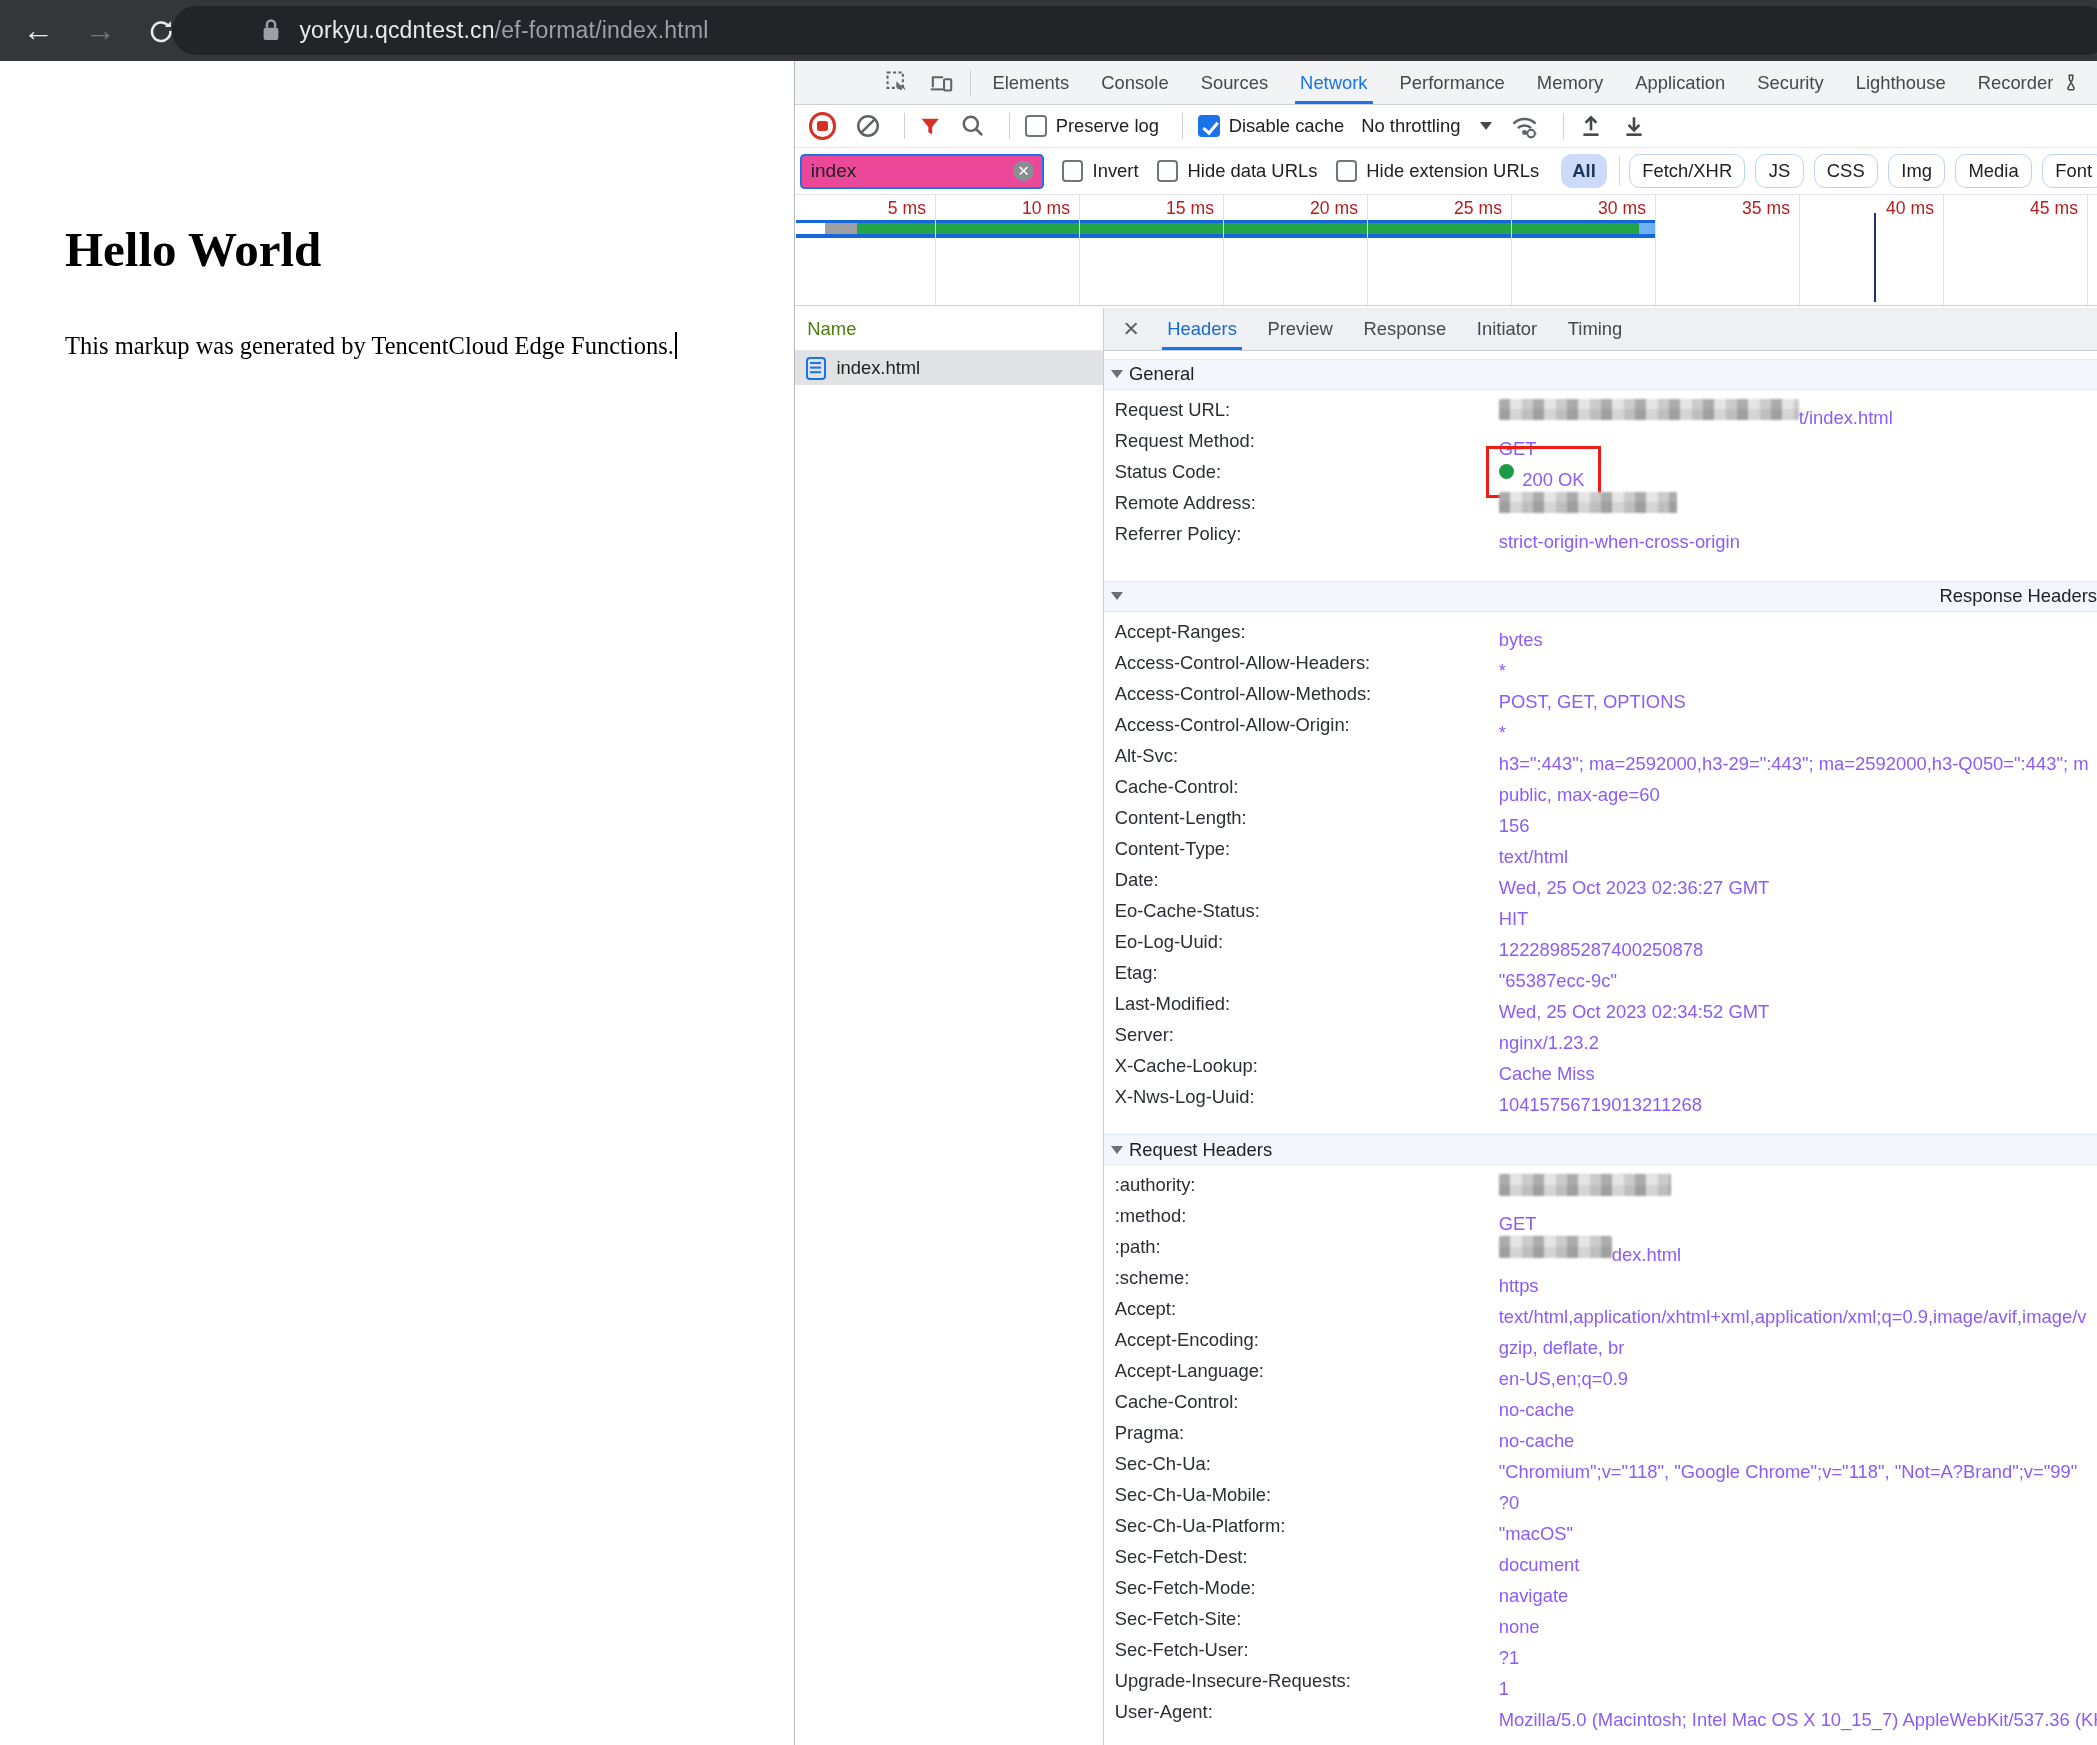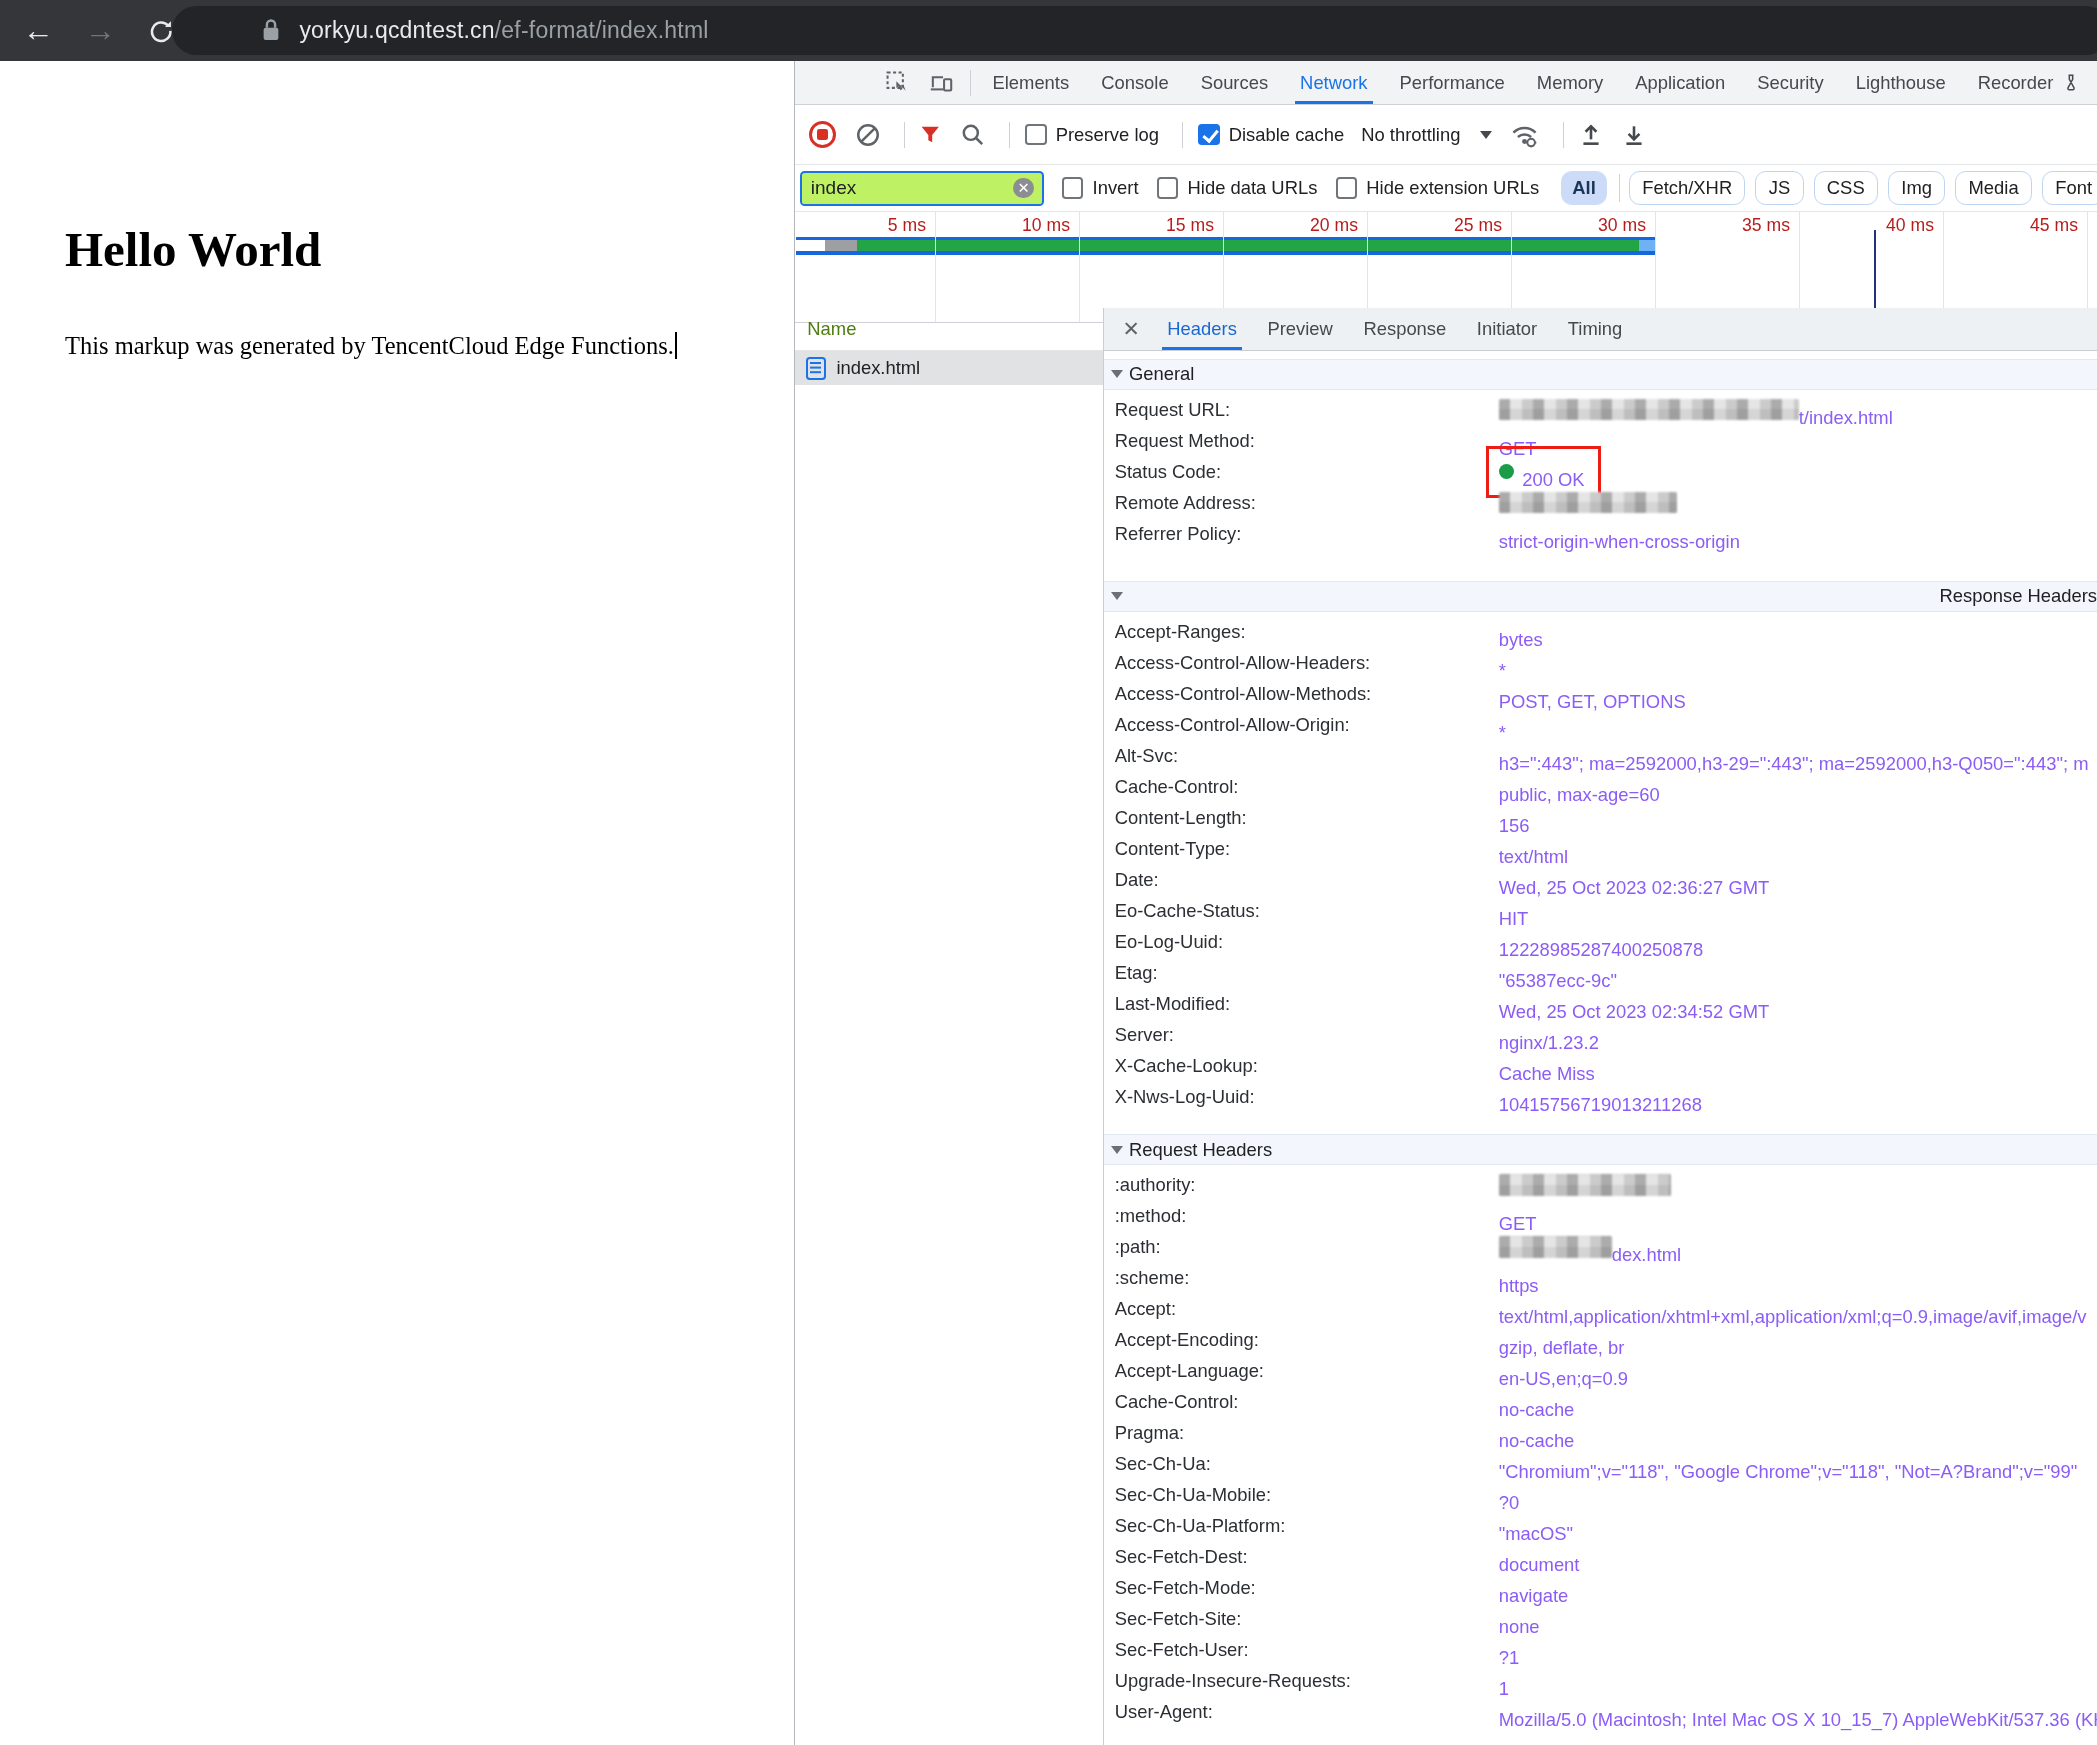--- a/index.html
+++ b/index.html
@@ -36,34 +36,34 @@
 
   .dt-tabbar { height:44px; background:#f1f3f4; border-bottom:0.8px solid #cdd0d4;
     display:flex; align-items:center; padding-left:10.7px;justify-content:flex-end; }
   .tb-icon { display:flex; align-items:center; padding:0 9.2px; }
   .vdiv { width:0.8px; height:26px; background:#cdd0d4; margin:0 6.1px; }
   .dt-tab { height:100%; display:flex; align-items:center; padding:0 16px; color:#45484d; position:relative; white-space:nowrap; }
   .dt-tab.active { color:#1a73e8; }
   .dt-tab.active::after { content:""; position:absolute; left:10.7px; right:10.7px; bottom:0; height:3.1px; background:#1a73e8; }
   .dt-tab .flask { margin-left:7.7px; display:flex; }
 
-  .dt-toolbar { height:60px; border-bottom:0.8px solid #e3e5e8; display:flex; align-items:center; padding-left:13.8px; }
+  .dt-toolbar { height:43px; border-bottom:0.8px solid #e3e5e8; display:flex; align-items:center; padding-left:13.8px; }
   .rec-btn { width:27.6px; height:27.6px; border:3.1px solid #d93025; border-radius:50%; position:relative; margin-right:18.4px; }
   .rec-btn::after { content:""; position:absolute; left:5.4px; top:5.4px; width:10.7px; height:10.7px; background:#d93025; border-radius:2.3px; }
   .tool { display:flex; align-items:center; margin-right:17px; }
   .checkbox { width:21.4px; height:21.4px; border:2.3px solid #70757a; border-radius:3.8px; margin-right:9.2px; flex:none; position:relative; background:#fff; }
   .checkbox.checked { background:#1a73e8; border-color:#1a73e8; }
   .checkbox.checked::after { content:""; position:absolute; left:6.1px; top:1.5px; width:6.1px; height:12.3px;
     border:solid #fff; border-width:0 3.1px 3.1px 0; transform:rotate(40deg); }
   .lbl { color:#202124; white-space:nowrap; }
   .dd-arrow { width:0; height:0; border-left:6.9px solid transparent; border-right:6.9px solid transparent;
     border-top:8.4px solid #45484d; margin-left:20px; }
 
   .dt-filterrow { height:47px; border-bottom:0.8px solid #e3e5e8; display:flex; align-items:center; padding:0 4.6px; }
-  .filter-input { width:244px; height:35px; border:2.3px solid #1a73e8; border-radius:4.6px; background:#bef264;
+  .filter-input { width:244px; height:35px; border:2.3px solid #1a73e8; border-radius:4.6px; background:#ec4899;
     display:flex; align-items:center; justify-content:space-between; padding:0 7.7px 0 9.2px; margin-right:18.4px; flex:none; }
   .filter-text { font-size:19px; color:#202124; }
   .clear-x { width:20.7px; height:20.7px; border-radius:50%; background:#8a8e92; color:#fff; font-size:14.6px;
     display:flex; align-items:center; justify-content:center; line-height:1; }
   .chk-item { display:flex; align-items:center; margin-right:18.4px; }
   .pills { display:flex; align-items:center; margin-left:3.1px; }
   .pill { height:34px; padding:0 12.3px; border:1.5px solid #bdd3f2; border-radius:10.7px; background:#fff;
     display:flex; align-items:center; color:#202124; margin-right:10px; white-space:nowrap; }
   .pill.active { background:#ccdcf8; border-color:#ccdcf8; color:#1b3556; font-weight:bold; padding:0 10.7px; }
   .pill-div { width:0.8px; height:27.6px; background:#c4d6ee; margin:0 9.2px 0 1.5px; }

